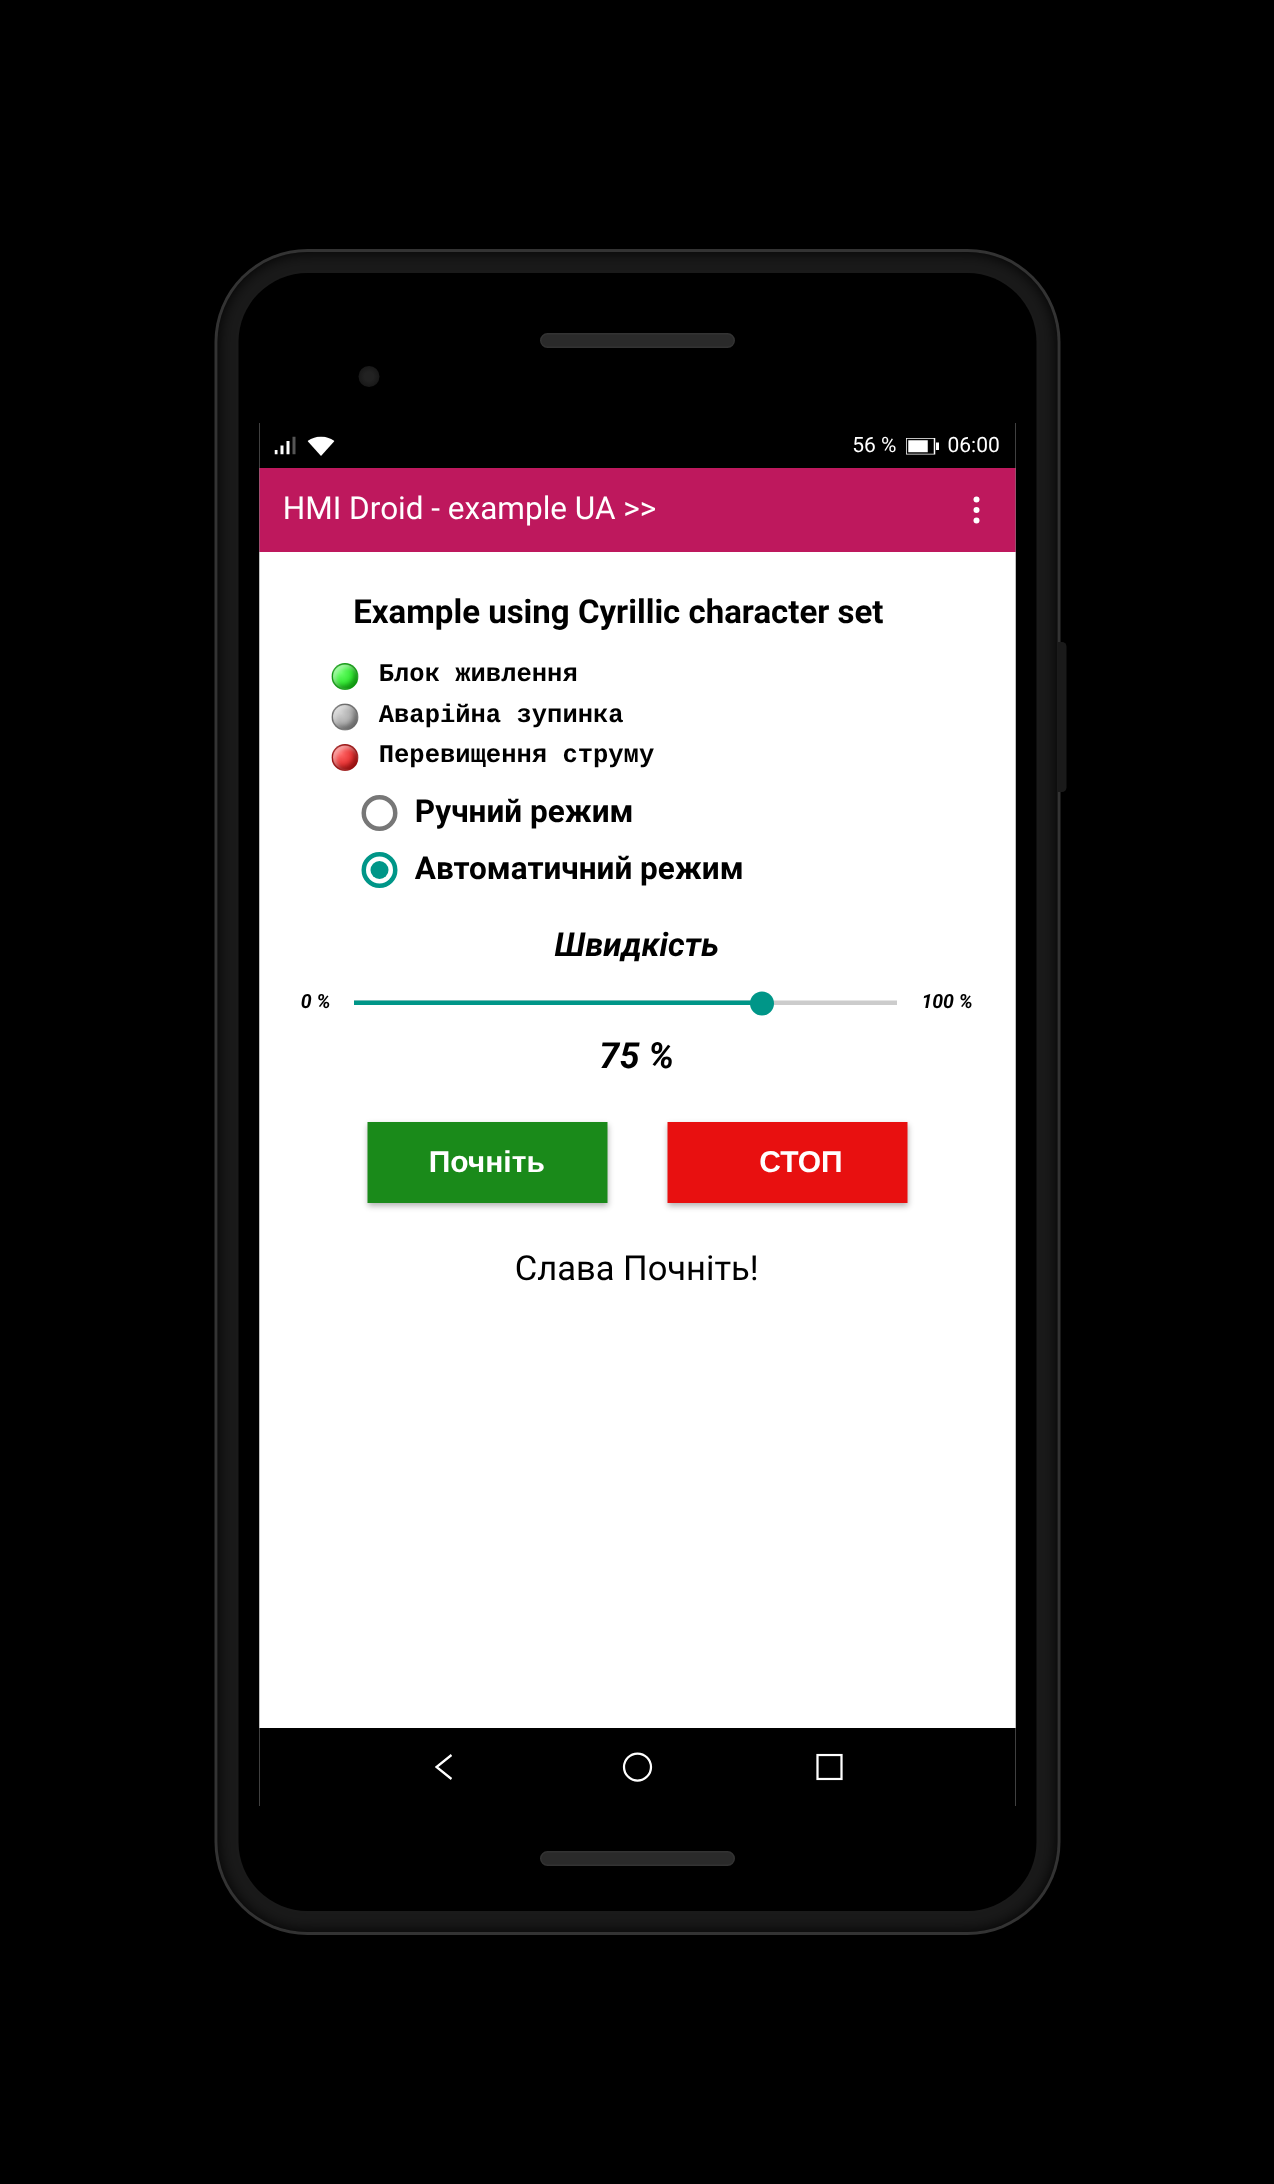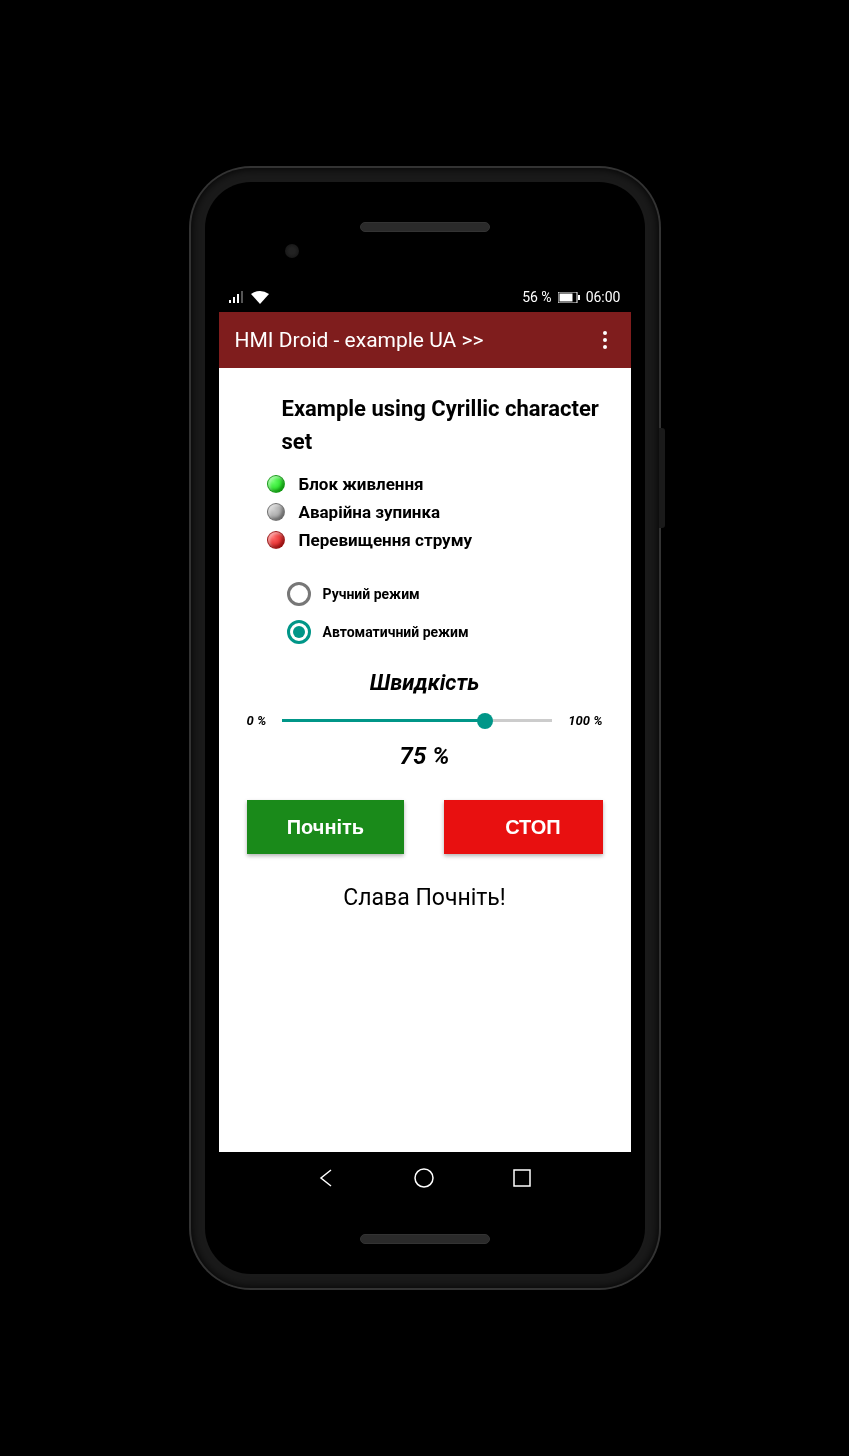--- a/index.html
+++ b/index.html
@@ -6,21 +6,21 @@
   body {
     background: #000;
     width: 849px;
     height: 1456px;
     display: flex;
     align-items: center;
     justify-content: center;
     font-family: Roboto, Arial, sans-serif;
   }
   .phone {
-    width: 468px;
+    width: 560px;
     height: 1120px;
     background: #1a1a1a;
     border-radius: 60px;
     padding: 14px;
     position: relative;
     box-shadow: 0 0 0 2px #333, inset 0 0 10px #000;
   }
   .phone-inner {
     width: 100%;
     height: 100%;
@@ -98,21 +98,21 @@
     display: flex;
     align-items: center;
     gap: 6px;
   }
   .signal-icon, .wifi-icon, .battery-icon {
     display: inline-flex;
     align-items: center;
   }
   .app-bar {
     height: 56px;
-    background: #7f1d1d;
+    background: #be185d;
     color: #fff;
     display: flex;
     align-items: center;
     padding: 0 16px;
     font-size: 21px;
   }
   .app-bar-title { flex: 1; }
   .menu-dots {
     display: flex;
     flex-direction: column;
@@ -135,21 +135,22 @@
   }
   .heading {
     font-size: 22px;
     font-weight: bold;
     line-height: 1.5;
     margin-bottom: 16px;
     margin-left: 35px;
   }
   .indicators {
     margin-left: 20px;
-    margin-bottom: 32px;
+    margin-bottom: 16px;
+    font-family: Liberation Mono, monospace;
   }
   .indicator-row {
     display: flex;
     align-items: center;
     gap: 14px;
     margin-bottom: 8px;
   }
   .led {
     width: 18px;
     height: 18px;
@@ -178,21 +179,21 @@
     align-items: center;
     justify-content: center;
   }
   .radio-outer.selected { border-color: #009688; }
   .radio-inner {
     width: 12px;
     height: 12px;
     background: #009688;
     border-radius: 50%;
   }
-  .radio-label { font-size: 14px; font-weight: bold; }
+  .radio-label { font-size: 21px; font-weight: bold; }
   .slider-section { text-align: center; margin-bottom: 30px; font-style: italic; }
   .slider-title { font-size: 22px; font-weight: bold; margin-bottom: 18px; }
   .slider-row {
     display: flex;
     align-items: center;
     gap: 16px;
     margin-bottom: 14px;
   }
   .slider-min, .slider-max { font-size: 13px; font-weight: bold; white-space: nowrap; }
   .slider-track {

